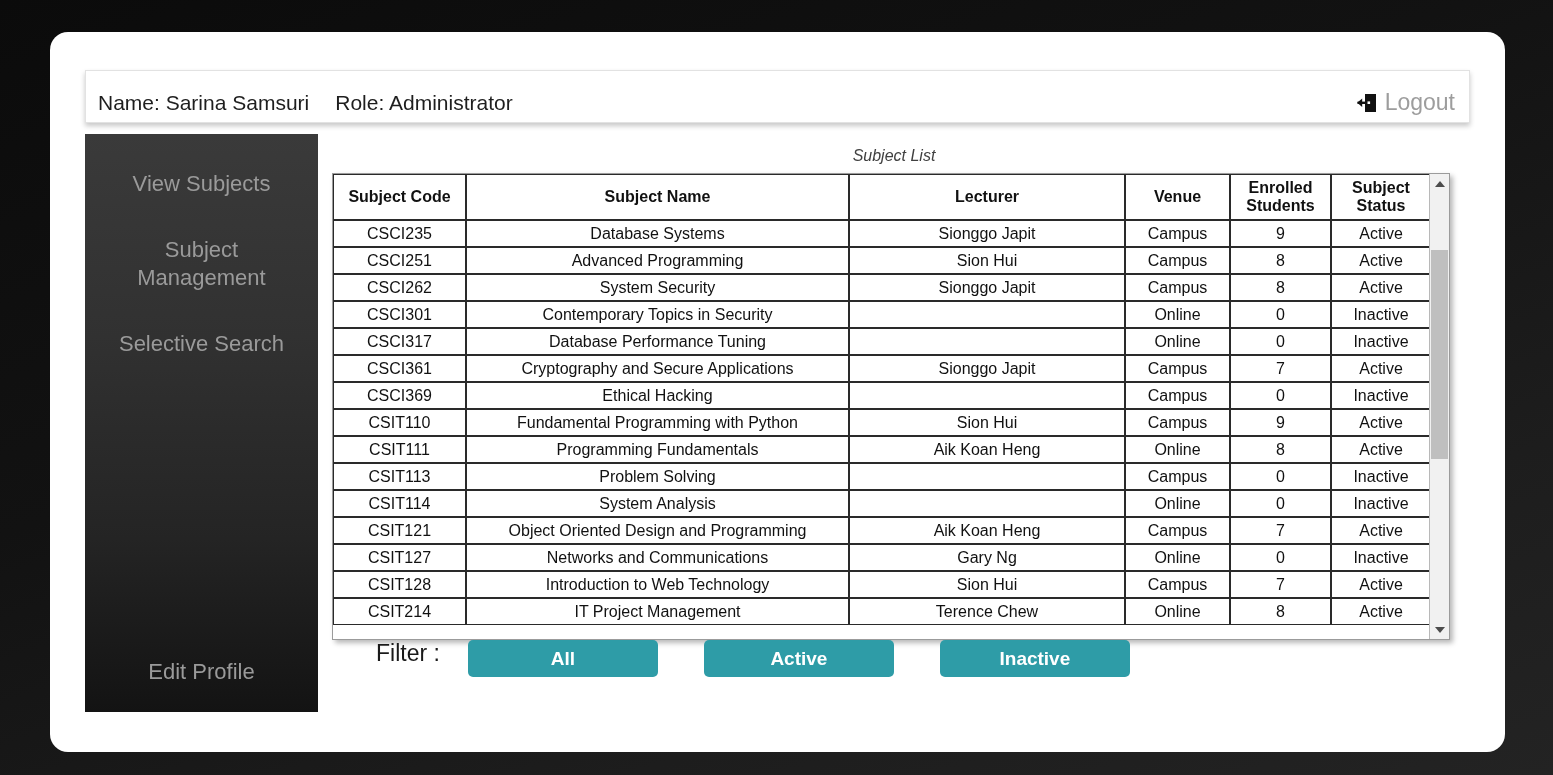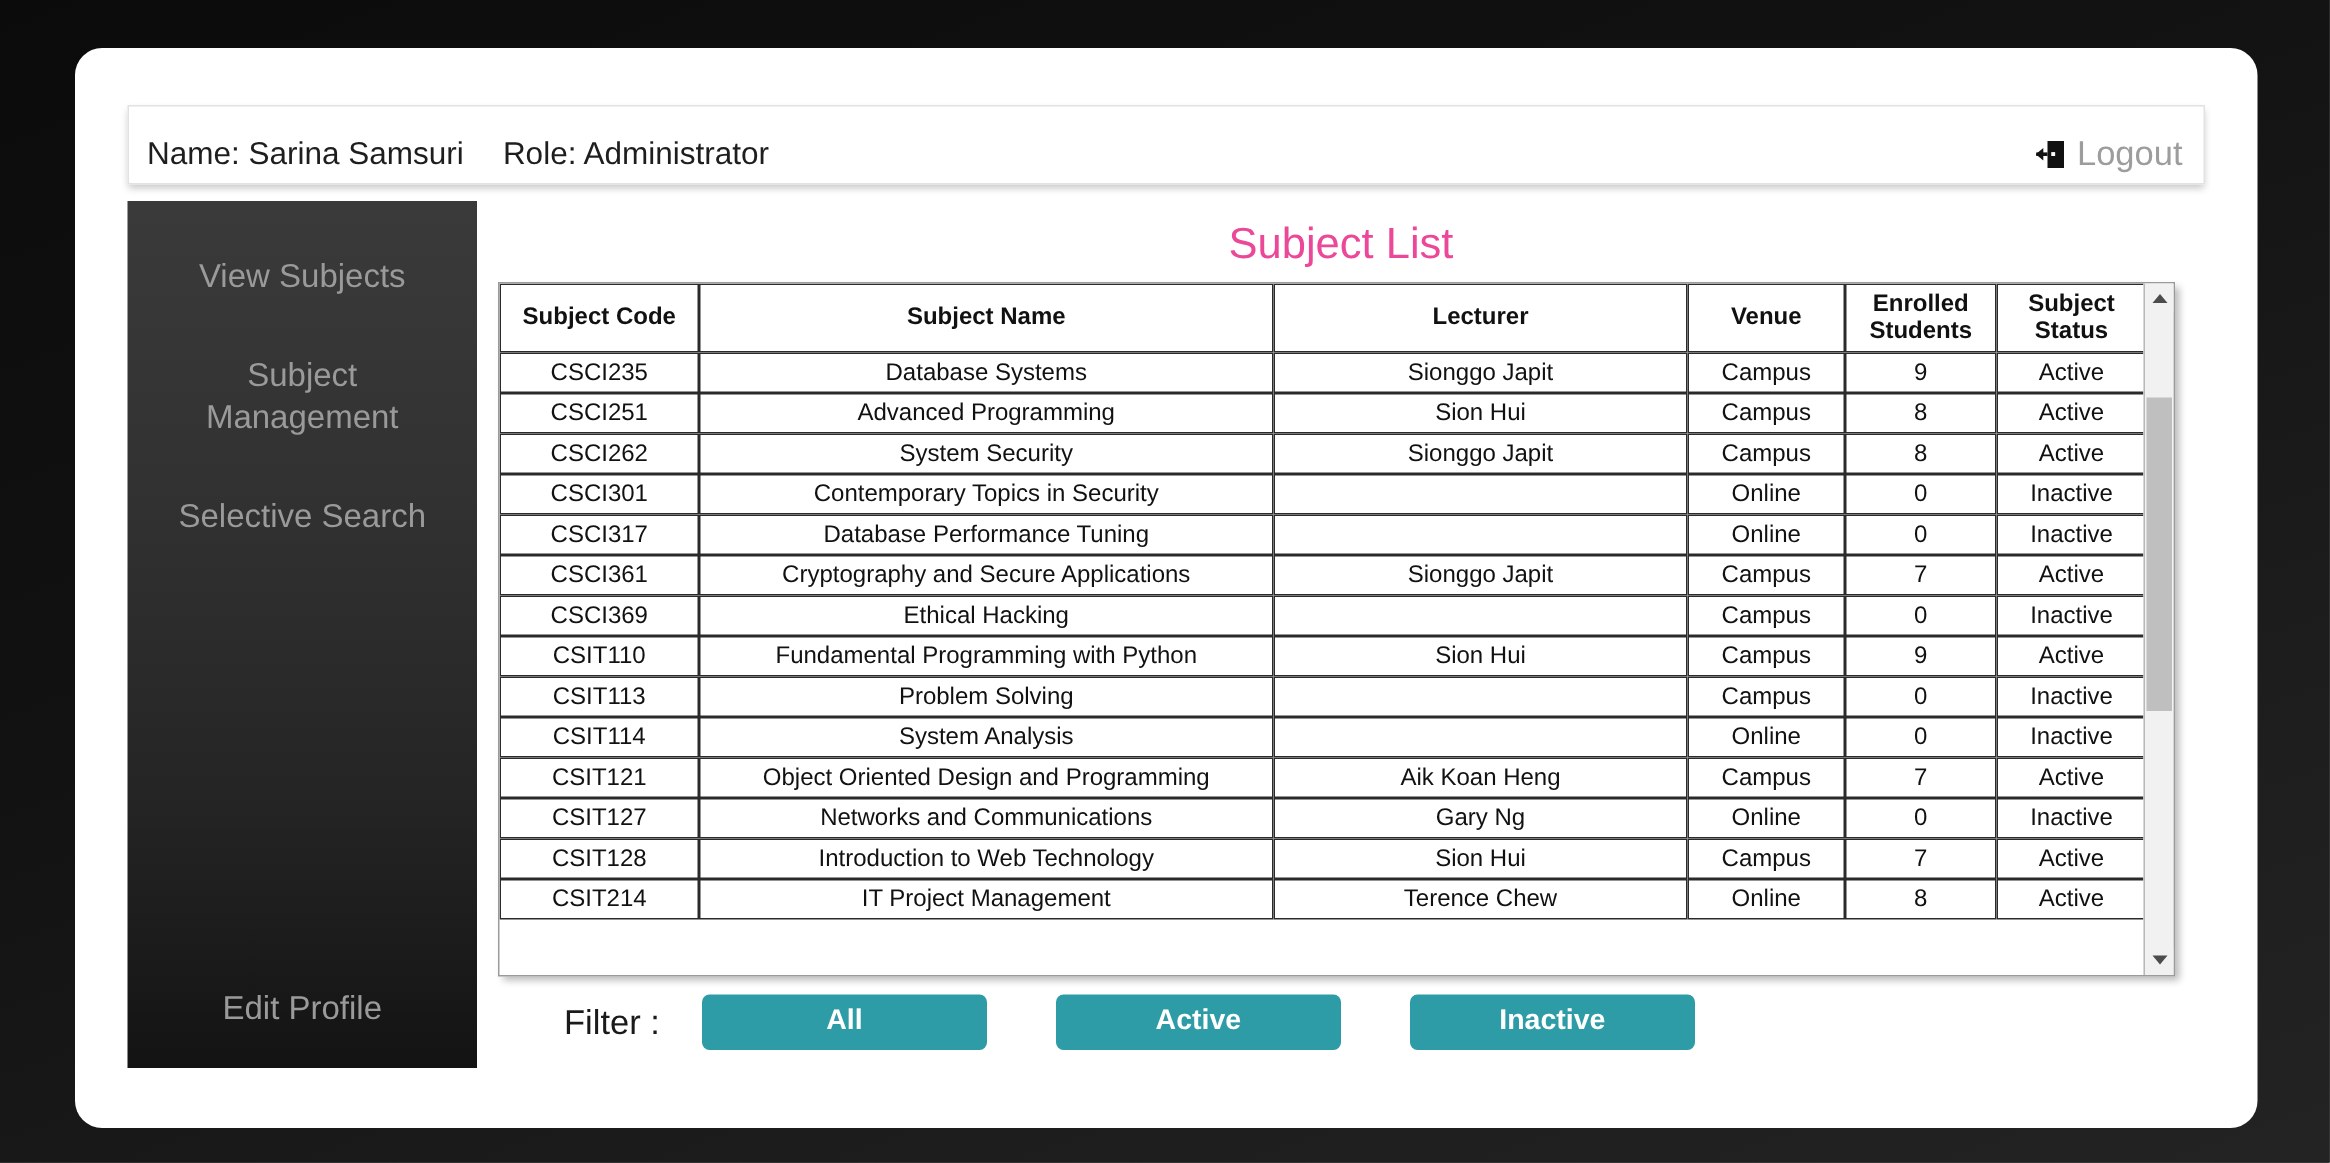--- a/index.html
+++ b/index.html
@@ -77,23 +77,24 @@
   .content {
     flex: 1 1 auto;
     background: #ffffff;
     position: relative;
     padding: 9px 14px 0 14px;
     display: flex;
     flex-direction: column;
   }
   .panel-title {
     text-align: center;
-    font-size: 29px;
-    color: #ec4899;
+    font-size: 16px;
+    color: #404040;
     margin: 4px 0 8px 0;
+    font-style: italic;
   }
   .table-wrap {
     width: 1118px;
     height: 467px;
     display: flex;
     border: 1px solid #9b9b9b;
     background: #fff;
     box-shadow: 3px 3px 5px rgba(0,0,0,0.28);
     overflow: hidden;
   }
@@ -164,21 +165,21 @@
     top: 76px; height: 209px;
     background: #bfbfbf;
     cursor: grab;
   }
 
   
   .filterbar {
     width: 1118px;
     height: 62px;
     display: flex;
-    align-items: center;
+    align-items: flex-start;
     gap: 0;
     padding-left: 44px;
   }
   .filter-label {
     font-size: 23px;
     color: #1a1a1a;
     margin-right: 28px;
     white-space: nowrap;
   }
   .fbtn {
@@ -313,20 +314,28 @@
                   </tr>
                   <tr>
                     <td>CSIT110</td>
                     <td>Fundamental Programming with Python</td>
                     <td>Sion Hui</td>
                     <td>Campus</td>
                     <td>9</td>
                     <td>Active</td>
                   </tr>
                   <tr>
+                    <td>CSIT111</td>
+                    <td>Programming Fundamentals</td>
+                    <td>Aik Koan Heng</td>
+                    <td>Online</td>
+                    <td>8</td>
+                    <td>Active</td>
+                  </tr>
+                  <tr>
                     <td>CSIT113</td>
                     <td>Problem Solving</td>
                     <td></td>
                     <td>Campus</td>
                     <td>0</td>
                     <td>Inactive</td>
                   </tr>
                   <tr>
                     <td>CSIT114</td>
                     <td>System Analysis</td>

